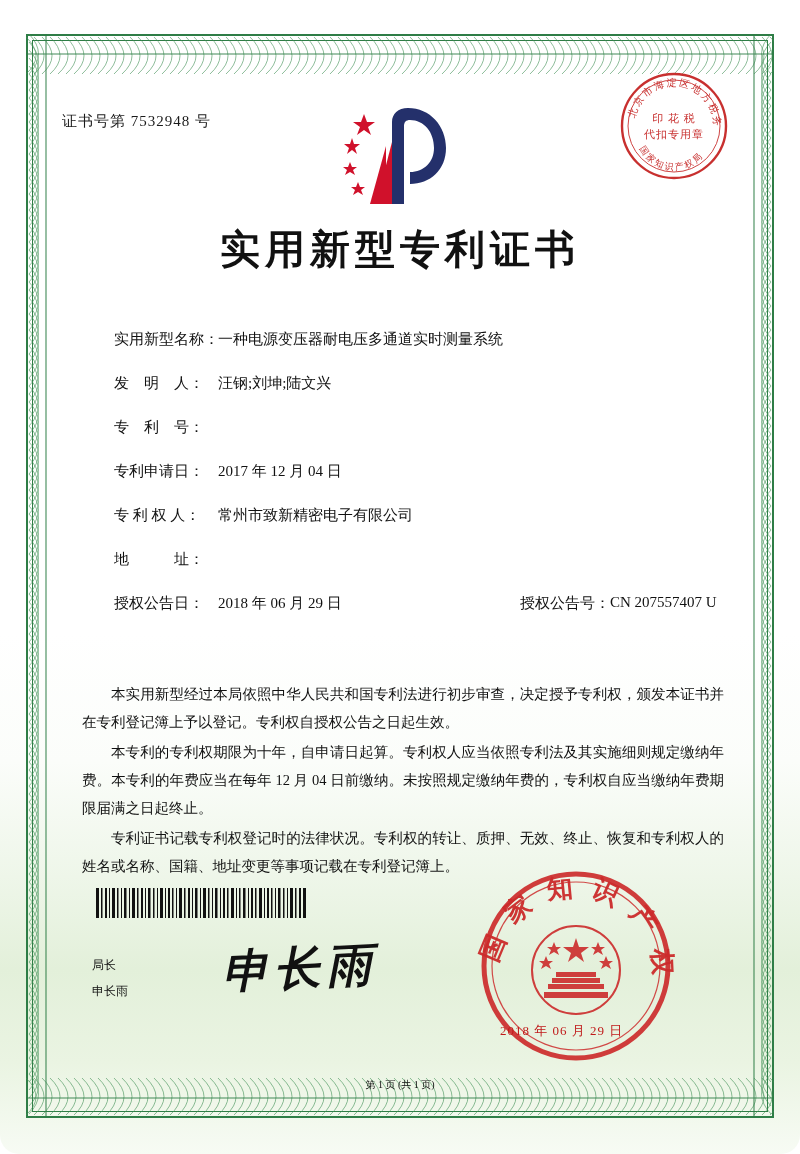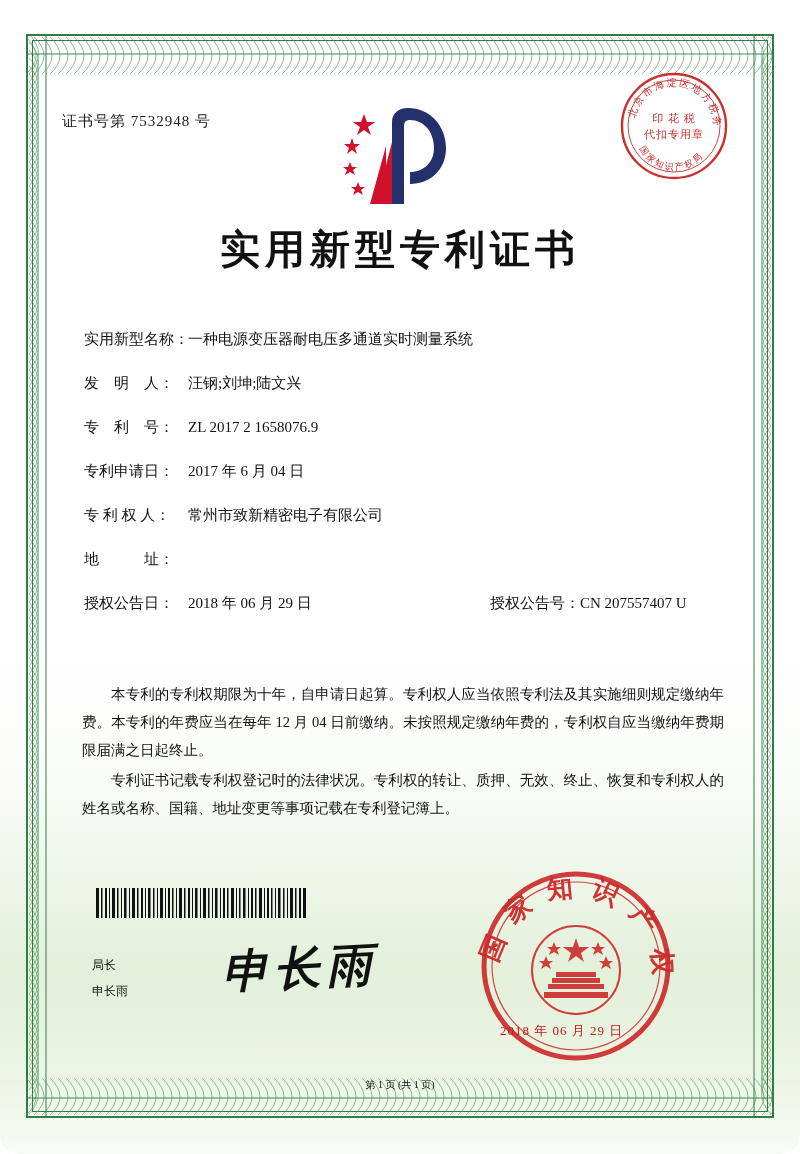--- a/index.html
+++ b/index.html
@@ -90,25 +90,26 @@
 
   
   .fields {
     position: absolute;
     left: 84px;
     top: 330px;
     right: 80px;
   }
   .field-row {
     display: flex;
-    align-items: center;
+    align-items: flex-start;
     margin-bottom: 25px;
     font-size: 15px;
     color: #111;
     white-space: nowrap;
+    margin-left: 30px;
   }
   .field-label {
     width: 104px;
     flex: 0 0 104px;
     letter-spacing: 0px;
   }
   .field-value {
     flex: 1 1 auto;
   }
   .field-row.two-col .field-value {
@@ -251,42 +252,42 @@
     <div class="field-row">
       <span class="field-label">实用新型名称：</span>
       <span class="field-value">一种电源变压器耐电压多通道实时测量系统</span>
     </div>
     <div class="field-row">
       <span class="field-label">发　明　人：</span>
       <span class="field-value">汪钢;刘坤;陆文兴</span>
     </div>
     <div class="field-row">
       <span class="field-label">专　利　号：</span>
-      <span class="field-value">ZL 2017 2 1658076.9</span>
     </div>
     <div class="field-row">
       <span class="field-label">专利申请日：</span>
-      <span class="field-value">2017 年 6 月 04 日</span>
+      <span class="field-value">2017 年 12 月 04 日</span>
     </div>
     <div class="field-row">
       <span class="field-label">专 利 权 人：</span>
       <span class="field-value">常州市致新精密电子有限公司</span>
     </div>
     <div class="field-row">
       <span class="field-label">地　　　址：</span>
     </div>
     <div class="field-row two-col">
       <span class="field-label">授权公告日：</span>
       <span class="field-value">2018 年 06 月 29 日</span>
       <span class="field-label2">授权公告号：</span>
       <span class="field-value">CN 207557407 U</span>
     </div>
   </div>
 
   <div class="paras">
+    <p>本实用新型经过本局依照中华人民共和国专利法进行初步审查，决定授予专利权，颁发本证书并在专利登记簿上予以登记。专利权自授权公告之日起生效。</p>
     <p>本专利的专利权期限为十年，自申请日起算。专利权人应当依照专利法及其实施细则规定缴纳年费。本专利的年费应当在每年 12 月 04 日前缴纳。未按照规定缴纳年费的，专利权自应当缴纳年费期限届满之日起终止。</p>
     <p>专利证书记载专利权登记时的法律状况。专利权的转让、质押、无效、终止、恢复和专利权人的姓名或名称、国籍、地址变更等事项记载在专利登记簿上。</p>
   </div>
 
   <svg class="barcode" viewBox="0 0 212 30" preserveAspectRatio="none">
     <g fill="#111">
       <rect x="0" y="0" width="3" height="30"></rect>
         <rect x="5" y="0" width="1.5" height="30"></rect>
       <rect x="9" y="0" width="2" height="30"></rect>
         <rect x="13" y="0" width="1" height="30"></rect>

